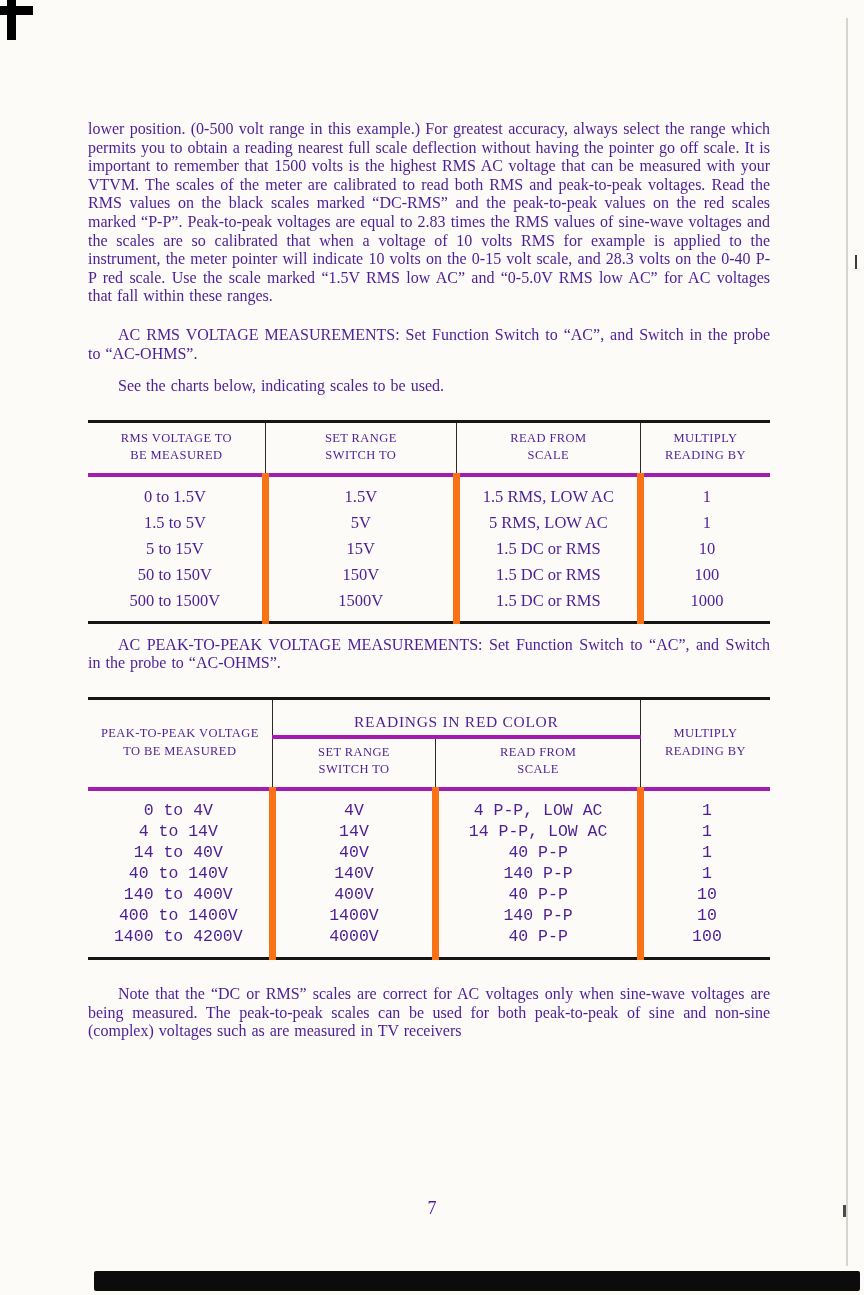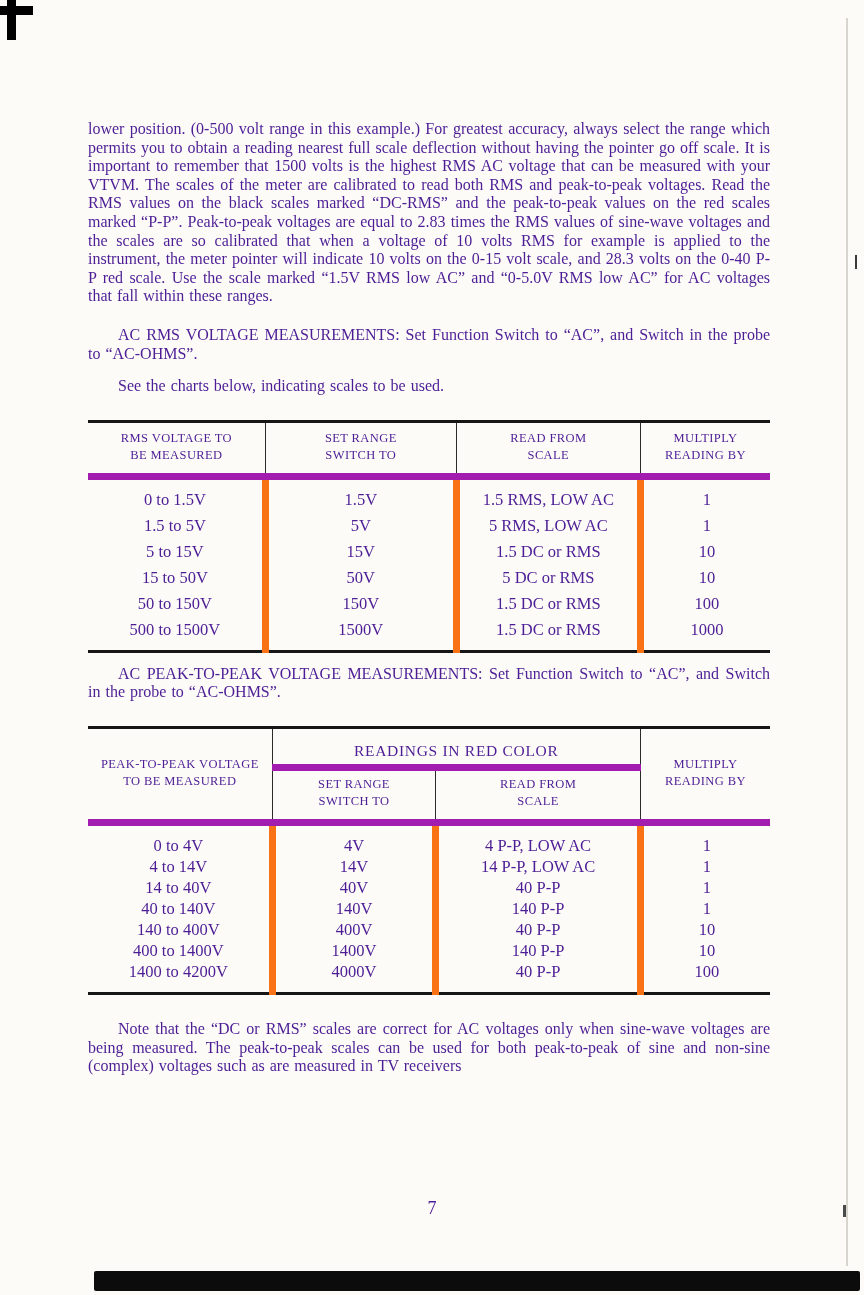--- a/index.html
+++ b/index.html
@@ -16,21 +16,21 @@
   .mt-c { margin-top:12px; }
   .mt-d { margin-top:25px; }
 
   table.vtable {
     border-collapse:collapse; width:100%; margin-top:24px;
     border-top:3px solid #161616; border-bottom:3px solid #161616;
   }
   .vtable th, .vtable td { font-weight:normal; text-align:center; }
   .vtable thead th {
     font-size:12.5px; letter-spacing:0.4px; vertical-align:middle;
-    padding:7px 4px 8px; border-bottom:7px solid #a21caf;
+    padding:7px 4px 8px; border-bottom:4px solid #a21caf;
   }
   .hl { display:block; line-height:1.4; }
   .vtable tbody td { font-size:16.5px; padding:2.5px 4px; line-height:21px; }
   .vtable tbody tr:first-child td { padding-top:9px; }
   .vtable tbody tr:last-child td { padding-bottom:10px; }
   .vtable tbody td:nth-child(n+2) { border-left:7px solid #f97316;text-align:center; }
 
   .t1 thead th:nth-child(n+2) { border-left:1px solid #2a2a2a; }
   .t1 th:nth-child(1) { width:26%; }
   .t1 th:nth-child(2) { width:28%; }
@@ -40,21 +40,21 @@
   .t2 { margin-top:22px; }
   .t2 thead th.side { font-size:12.5px; width:27%; }
   .t2 thead th.side-right { width:19%; border-left:1px solid #2a2a2a; }
   .t2 thead th.group {
     font-size:15.5px; letter-spacing:0.7px; padding:13px 4px 4px;
     border-left:1px solid #2a2a2a;
   }
   .t2 thead th.sub { border-left:1px solid #2a2a2a; padding-top:5px; }
   .t2 thead th.sub-1 { width:24%; }
   .t2 thead th.sub-2 { width:30%; }
-  .t2 tbody td { padding:0 4px; }
+  .t2 tbody td { padding:0 4px;font-family:Liberation Mono, monospace; }
 
   .page-number {
     position:absolute; left:0; top:1198px; width:100%;
     text-align:center; font-size:18px;
   }
 
   
   .corner-v { position:absolute; left:7px; top:0; width:9px; height:40px; background:#000; }
   .corner-h { position:absolute; left:0; top:6px; width:33px; height:9px; background:#000; }
   .edge-line { position:absolute; left:846px; top:18px; width:2px; height:1248px; background:#c9c5bd; opacity:0.7; }
@@ -118,26 +118,20 @@
           <td>5 RMS, LOW AC</td>
           <td>1</td>
         </tr>
         <tr>
           <td>5 to 15V</td>
           <td>15V</td>
           <td>1.5 DC or RMS</td>
           <td>10</td>
         </tr>
         <tr>
-          <td>15 to 50V</td>
-          <td>50V</td>
-          <td>5 DC or RMS</td>
-          <td>10</td>
-        </tr>
-        <tr>
           <td>50 to 150V</td>
           <td>150V</td>
           <td>1.5 DC or RMS</td>
           <td>100</td>
         </tr>
         <tr>
           <td>500 to 1500V</td>
           <td>1500V</td>
           <td>1.5 DC or RMS</td>
           <td>1000</td>

